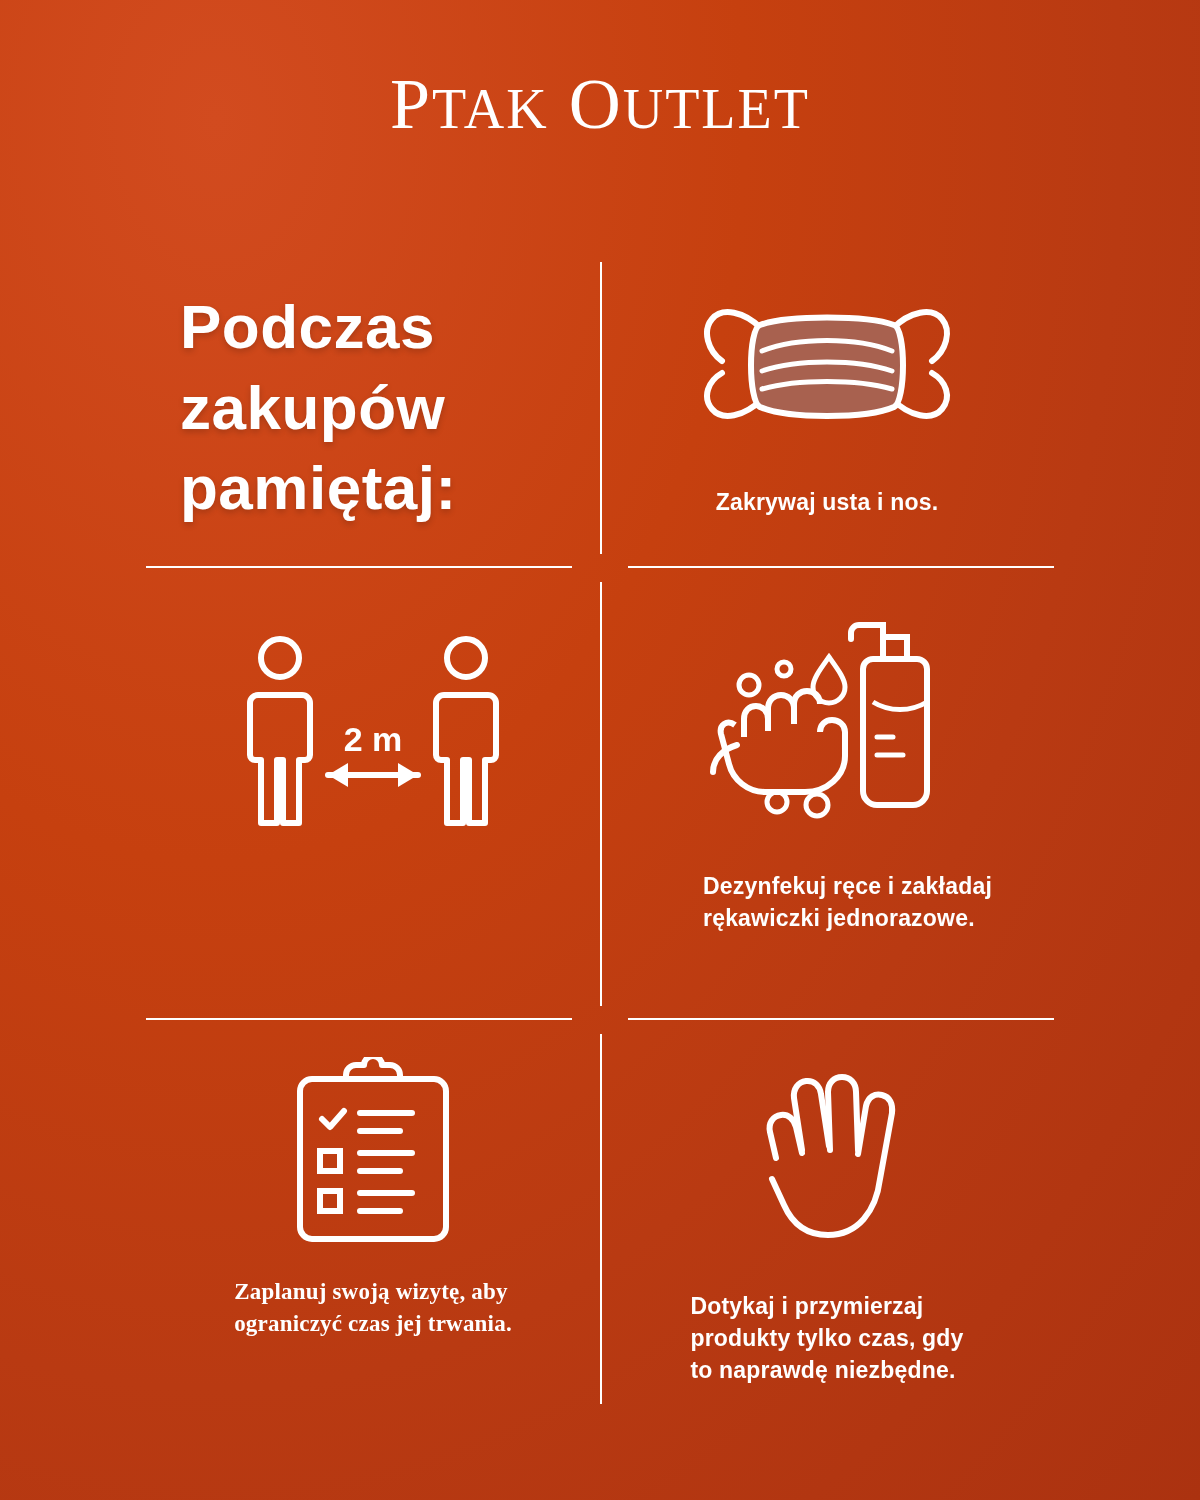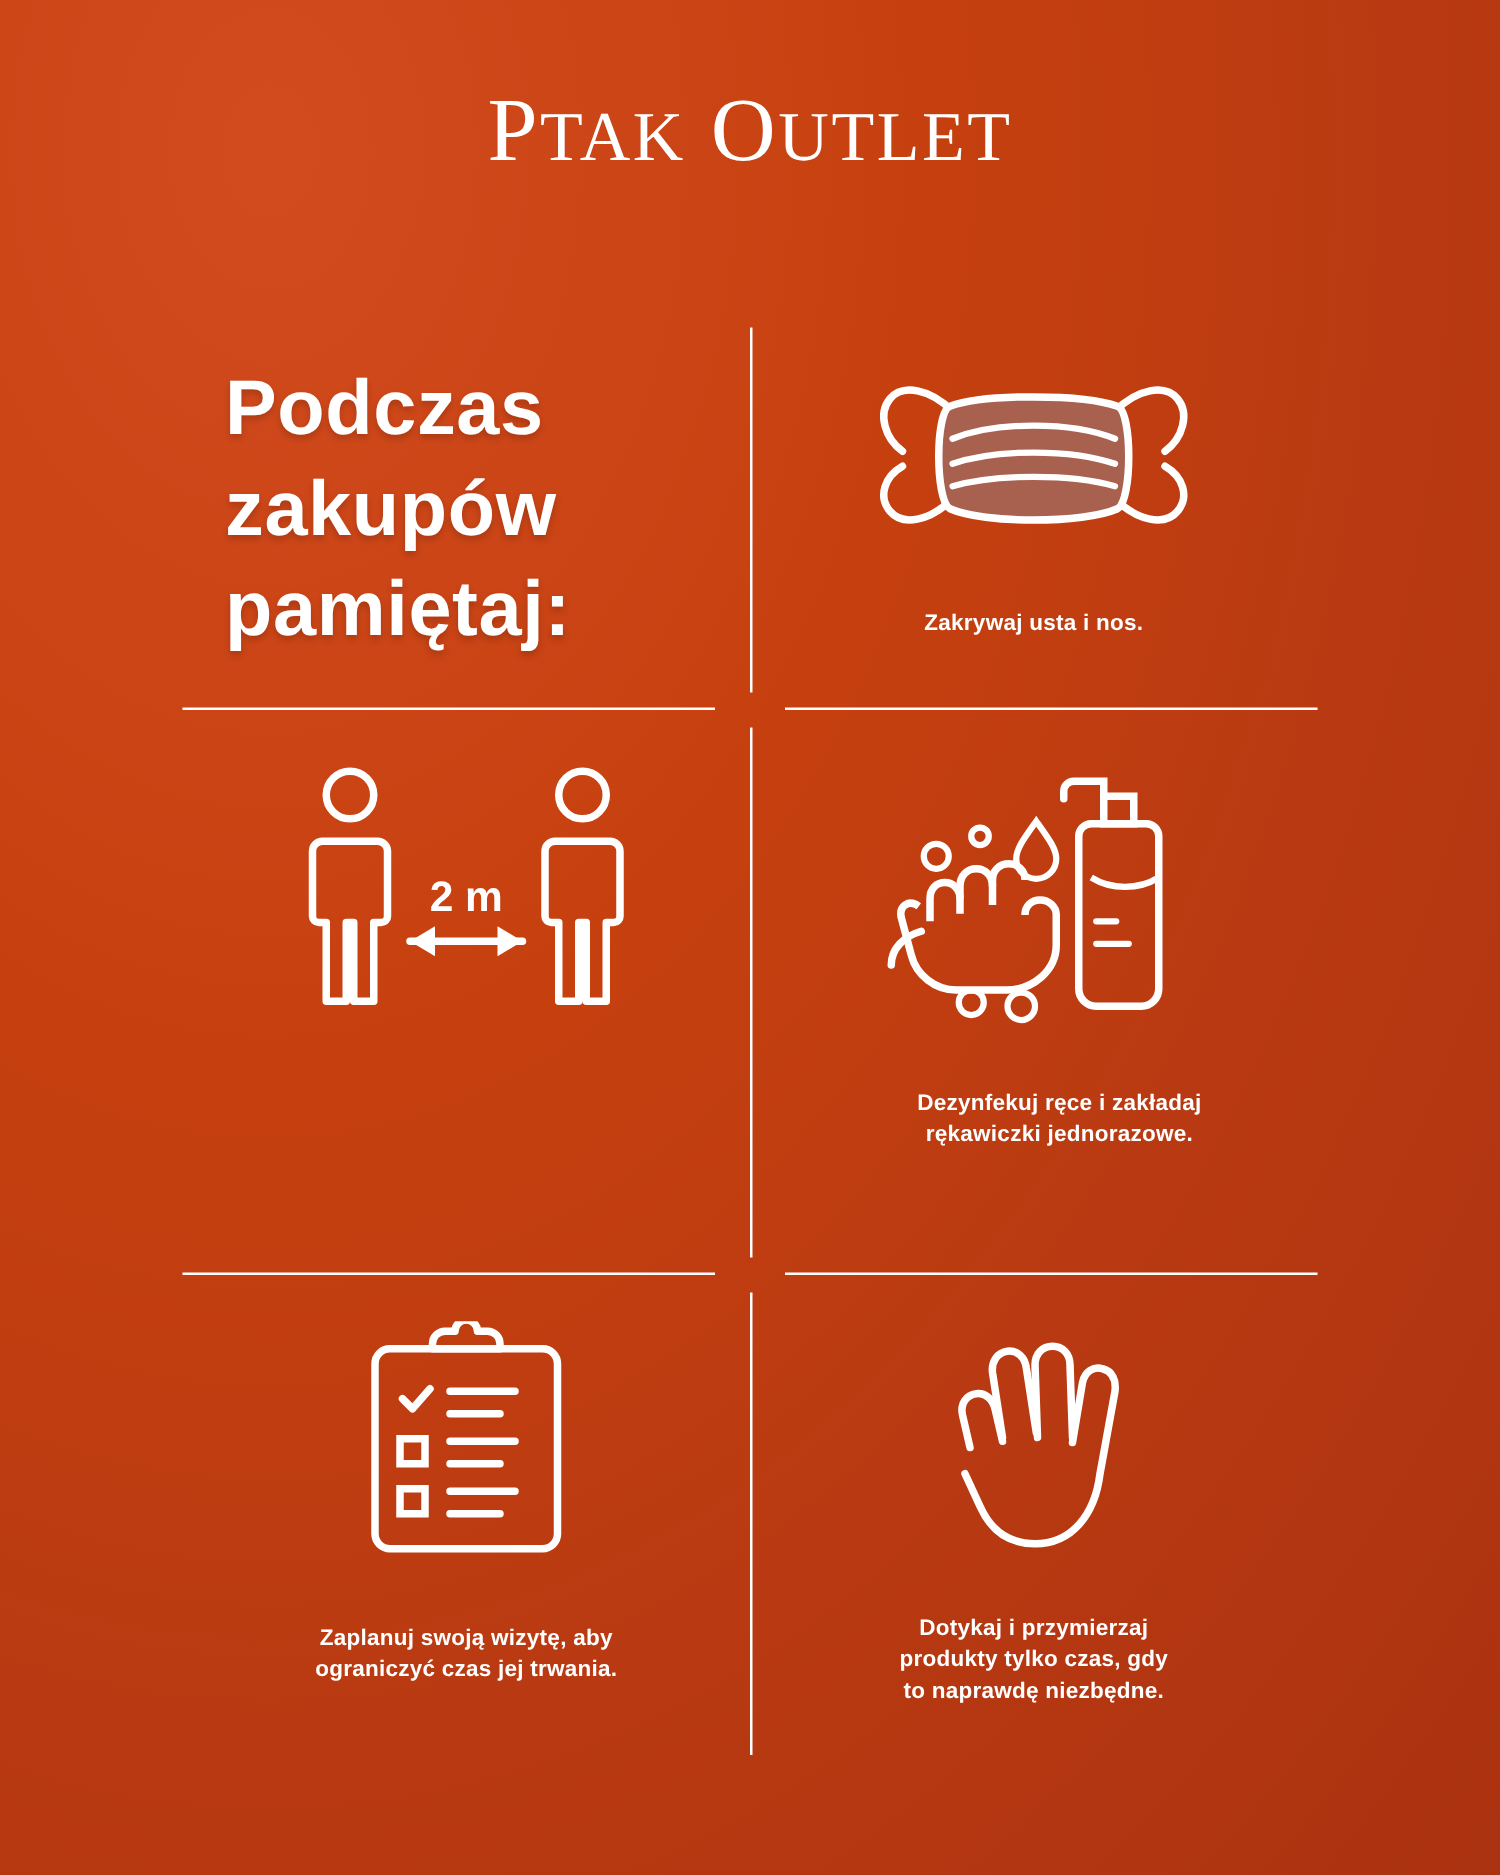--- a/index.html
+++ b/index.html
@@ -113,40 +113,39 @@
     text-shadow: 0 3px 6px rgba(0,0,0,0.18);
   }
 
   .icon-wrap {
     display: flex;
     align-items: center;
     justify-content: center;
     width: 100%;
   }
   .caption {
-    text-align: center;
-    font-size: 18px;
+    font-size: 23px;
     line-height: 1.4;
     font-weight: 600;
     letter-spacing: 0.2px;
     white-space: pre-line;
   }
 
   
   .c-mask .icon-wrap { height: 190px; padding-top: 28px; }
   .c-mask .caption { margin-top: 20px; }
 
-  .c-dist .icon-wrap { height: 248px; padding-top: 24px; }
+  .c-dist .icon-wrap { height: 248px; padding-top: 46px; }
   .c-dist .caption { margin-top: 34px; }
 
   .c-hands .icon-wrap { height: 248px; padding-top: 20px; }
   .c-hands .caption { margin-top: 34px; margin-left: 41px; }
 
   .c-plan .icon-wrap { height: 200px; padding-top: 32px; }
-  .c-plan .caption { margin-top: 46px; }
+  .c-plan .caption { margin-top: 24px; font-family: Liberation Serif, serif; }
 
   .c-touch .icon-wrap { height: 200px; padding-top: 32px; }
   .c-touch .caption { margin-top: 38px; }
 </style>
 </head>
 <body>
 
 <div class="poster">
 
   <div class="brand">

